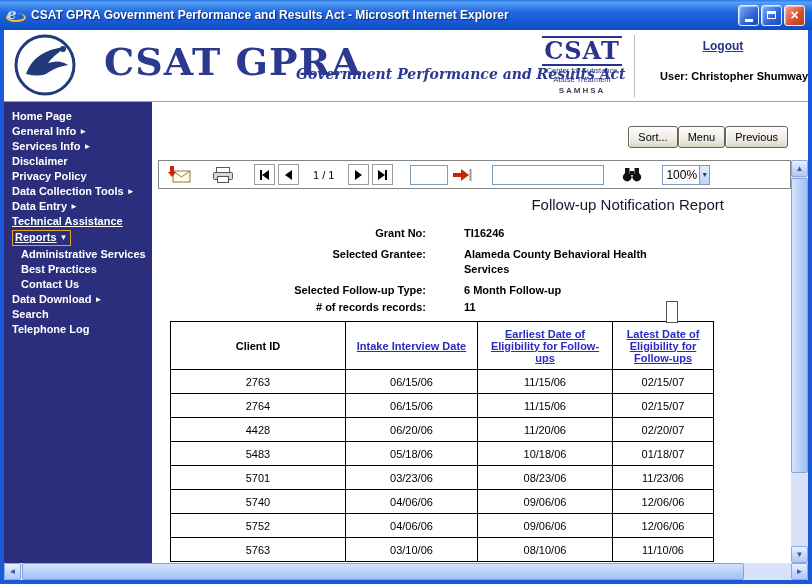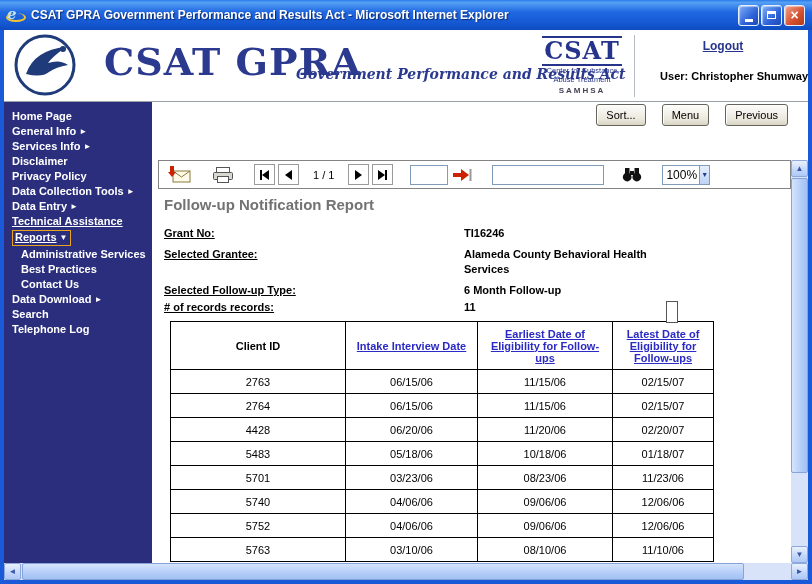--- a/index.html
+++ b/index.html
@@ -51,21 +51,21 @@
   .nav-item { color:#fff; font-size:11px; font-weight:bold; line-height:13px;
     padding:1px 4px 1px 8px; cursor:pointer; }
   .nav-item.sub { padding-left:17px; }
   .nav-item .u { text-decoration:underline; }
   .nav-arrow { font-size:8px; margin-left:3px; vertical-align:1px; }
   .reports-box { display:inline-block; border:1px solid #E8A21C; padding:0 3px 1px 2px; }
 
   .main { position:absolute; left:148px; top:0; width:656px; height:100%; background:#fff; }
 
   
-  .actions { position:absolute; top:2px; right:20px; display:flex; gap:16px; }
+  .actions { position:absolute; top:24px; right:20px; display:flex; gap:0; }
   .xp-btn { height:22px; padding:0 9px; font-size:11px; color:#000; cursor:pointer;
     background:linear-gradient(to bottom,#FDFDFB 0%,#EBE8DD 70%,#D9D5C5 100%);
     border:1px solid #64645A; border-radius:3px; box-shadow:inset 1px 1px 0 #fff;
     font-family:"Liberation Sans","DejaVu Sans",sans-serif; }
 
   
   .toolbar { position:absolute; left:6px; top:58px; width:633px; height:29px;
     border:1px solid #848484; background:#fff; display:flex; align-items:center; padding:0 9px; }
   .tb-icon { margin-right:6px; cursor:pointer; display:flex; align-items:center; }
   .tb-gap { width:14px; }
@@ -79,24 +79,24 @@
   .tb-input.small { width:38px; }
   .tb-input.large { width:112px; }
   .combo { display:flex; width:48px; height:20px; border:1px solid #7F9DB9; background:#fff; cursor:pointer; }
   .combo-text { flex:1; font-size:12px; padding:2px 2px 0 3px; }
   .combo-btn { width:16px; background:linear-gradient(to bottom,#E6EEFB,#BDD2F5); border-left:1px solid #7F9DB9;
     display:flex; align-items:center; justify-content:center; font-size:7px; color:#21408C; }
 
   
   .report { position:absolute; left:0; top:86px; right:17px; bottom:0; overflow:hidden; }
   .report-inner { width:560px; margin-left:12px; padding-top:6px; }
-  .report-title { text-align:left; font-size:15px; font-weight:bold; line-height:22px; color:#737373; }
+  .report-title { text-align:right; font-size:15px; font-weight:normal; line-height:22px; color:#0f172a; }
   .fields { margin-top:10px; }
   .field-row { display:flex; font-size:11px; font-weight:bold; line-height:15px; margin-bottom:6px; }
-  .field-label { width:262px; text-align:left;text-decoration:underline; }
+  .field-label { width:262px; text-align:right; }
   .field-value { margin-left:38px; max-width:215px; }
   .field-row.tight { margin-bottom:2px; }
 
   table.report-table { border-collapse:collapse; margin:6px 0 0 6px; table-layout:fixed; width:543px; }
   .report-table th, .report-table td { border:1px solid #000; font-size:11px; text-align:center; }
   .report-table th { height:48px; font-weight:bold; vertical-align:middle; padding:2px 6px; }
   .report-table td { height:24px; padding:0 2px; }
   .th-link { color:#2A2AC4; text-decoration:underline; cursor:pointer; }
 
   .artifact { position:absolute; left:514px; top:199px; width:12px; height:22px;

